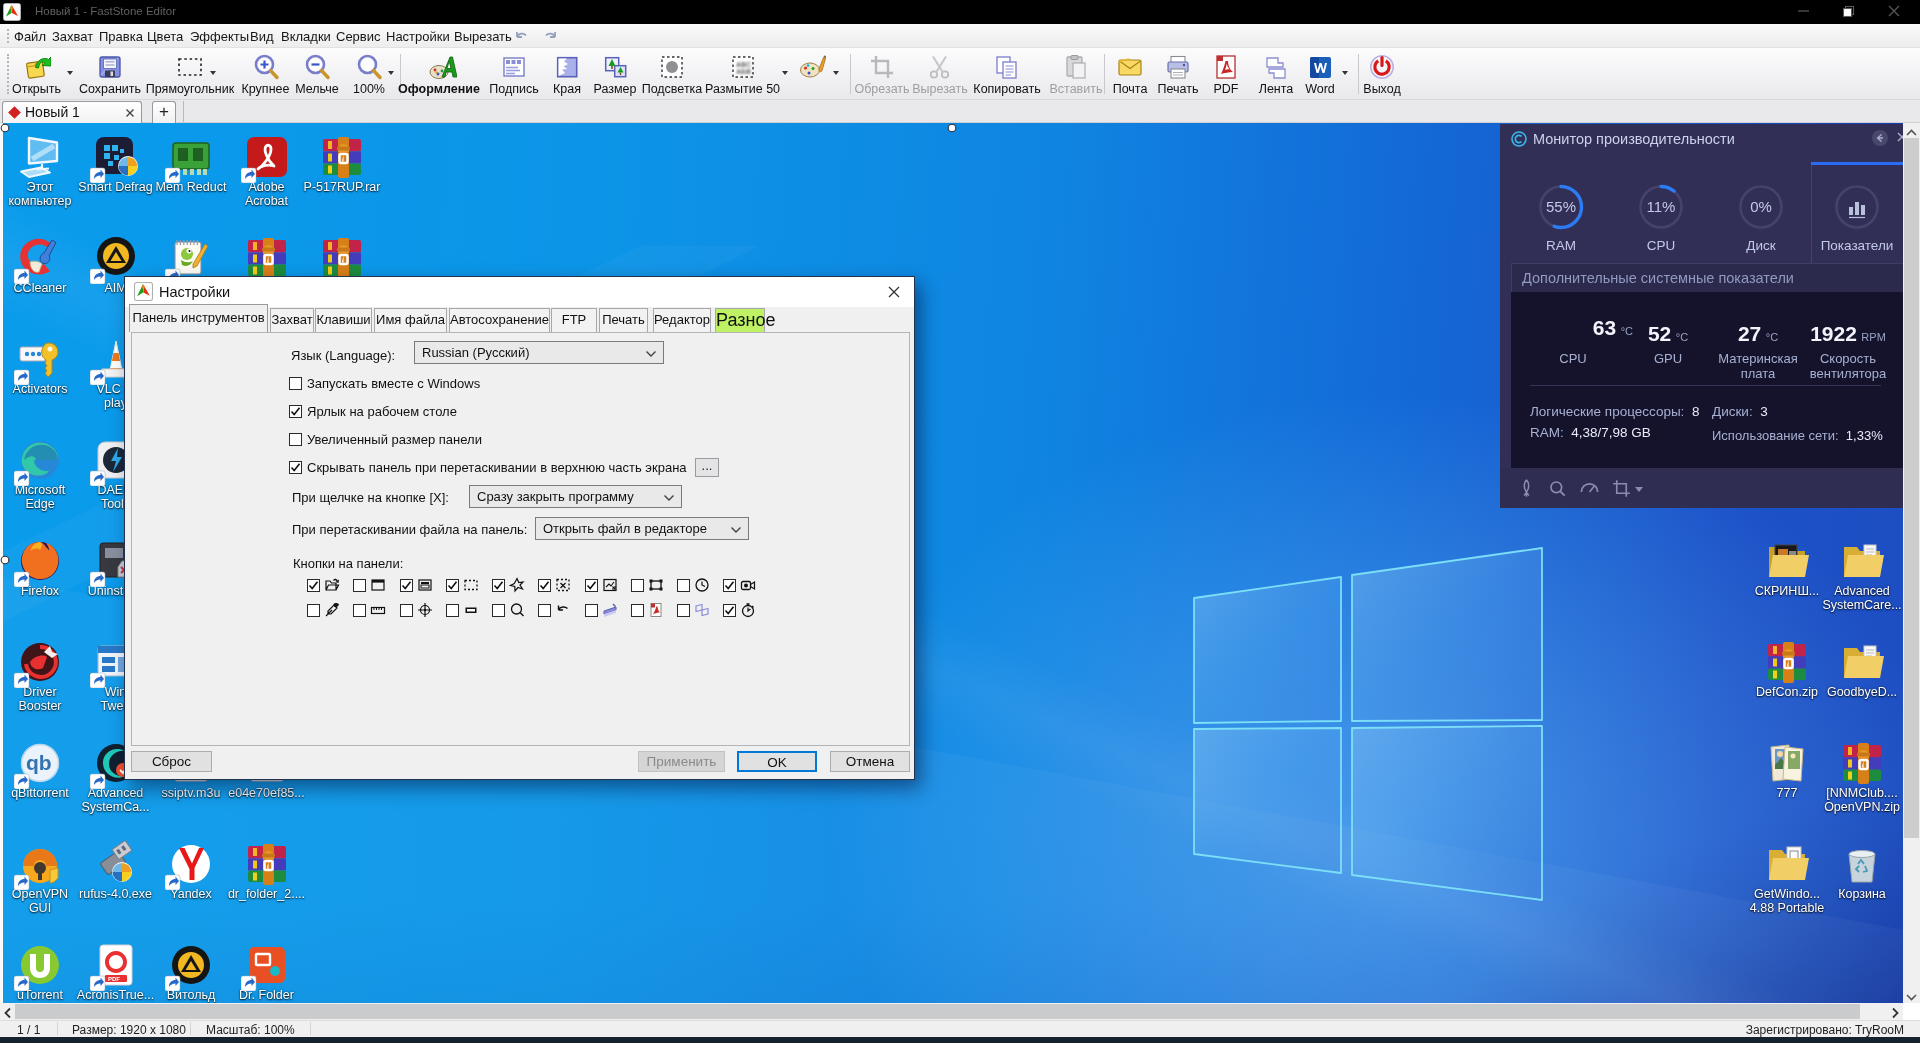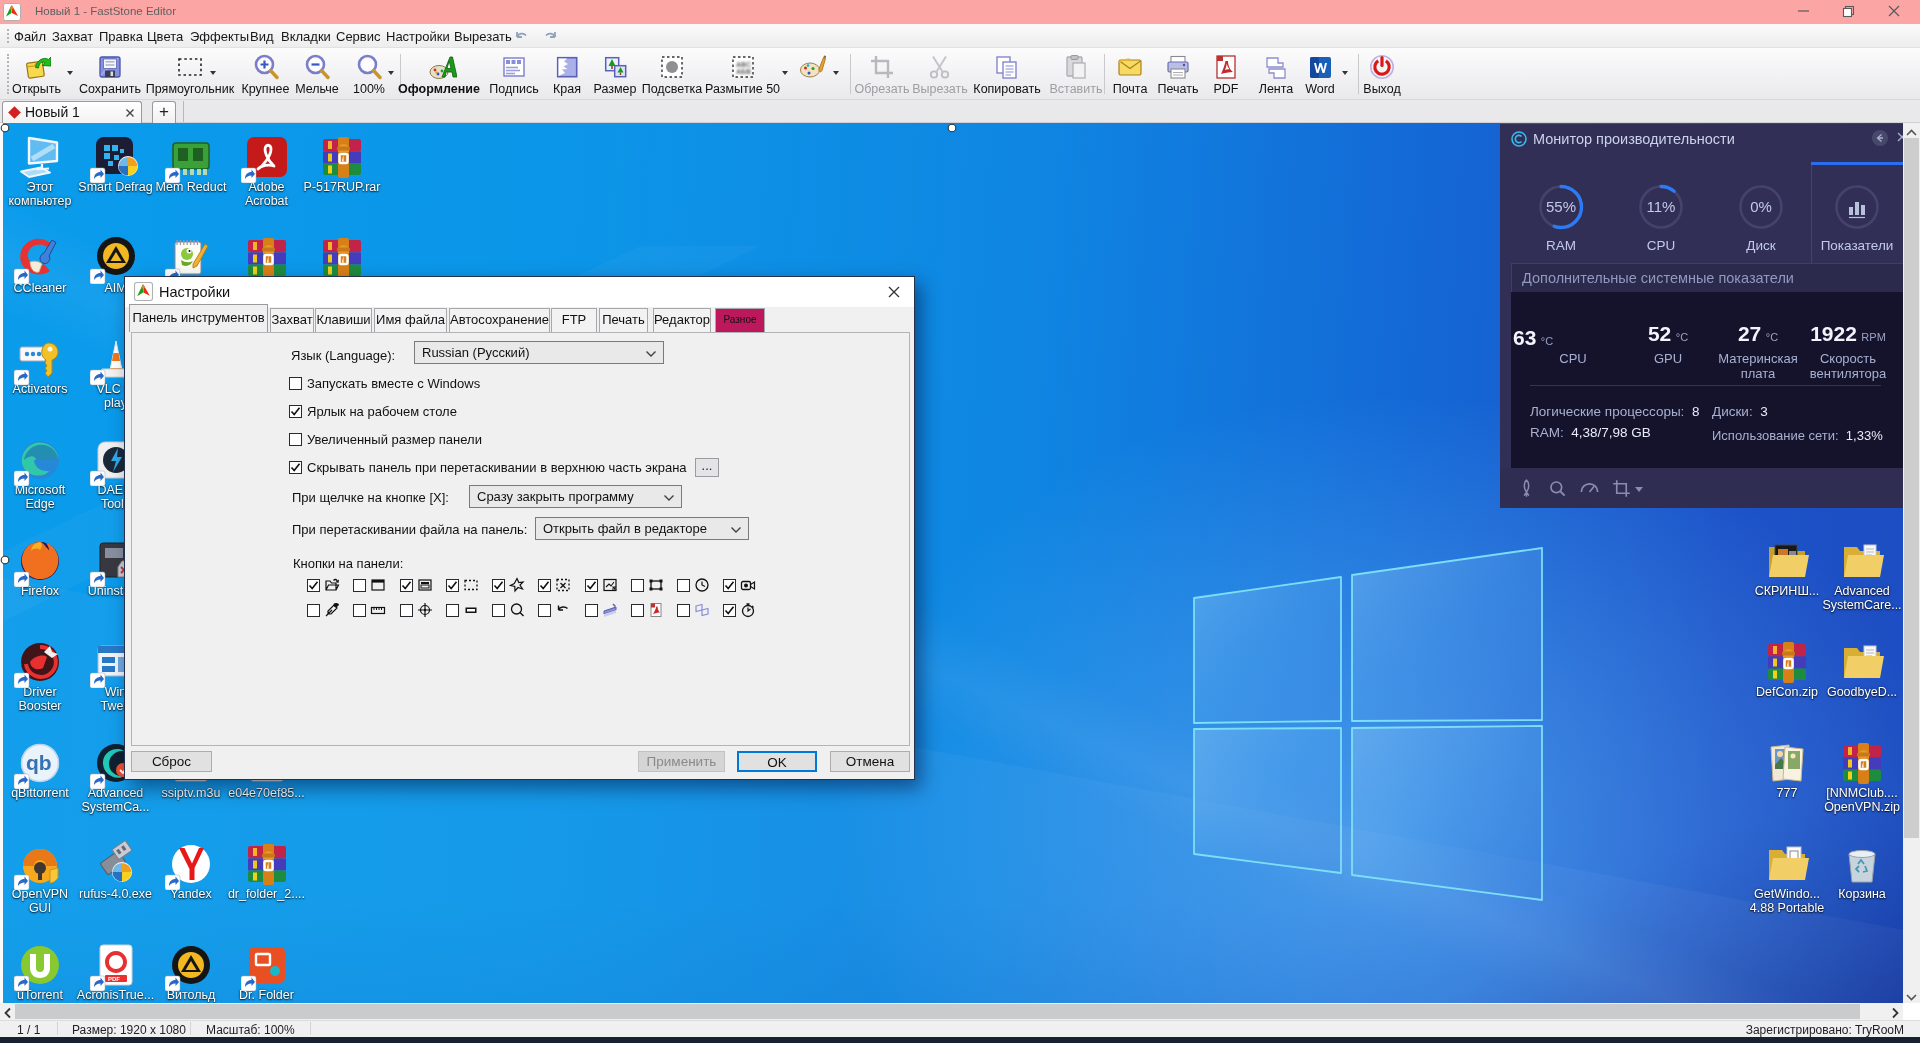--- a/index.html
+++ b/index.html
@@ -1,21 +1,21 @@
 <!DOCTYPE html>
 <html><head>
 <meta charset="utf-8">
 <style>
 * { margin:0; padding:0; box-sizing:border-box; }
 html,body { width:1920px; height:1043px; overflow:hidden; }
 body { font-family:"Liberation Sans", sans-serif; position:relative; background:#fff; }
 .abs { position:absolute; }
 
 
-#titlebar { left:0; top:0; width:1920px; height:24px; background:#fca5a5; }
+#titlebar { left:0; top:0; width:1920px; height:24px; background:#000000; }
 #titletext { left:35px; top:5px; font-size:11.5px; color:#606060; }
 #menubar { left:0; top:24px; width:1920px; height:24px;
   background:linear-gradient(#fafafa,#ededee); border-bottom:1px solid #e2e2e4; }
 .menuitem { top:5px; font-size:13px; color:#161616; }
 #toolbar { left:0; top:48px; width:1920px; height:52px;
   background:linear-gradient(#fcfcfd,#e9e9ec); border-bottom:1px solid #d8d8da; }
 .tlabel { top:34px; height:12px; font-size:12.5px; color:#111; text-align:center; white-space:nowrap; }
 .tlabel.dis { color:#9c9ea0; }
 .tsep { top:6px; width:1px; height:40px; background:#c9c9cc; }
 .tdrop { width:0; height:0; border-left:3.5px solid transparent; border-right:3.5px solid transparent; border-top:4px solid #333; }
@@ -1034,21 +1034,21 @@
               <rect x="19" y="27" width="4" height="8"></rect>
               <rect x="25" y="22" width="4" height="13"></rect>
               <rect x="31" y="25" width="4" height="10"></rect>
             </g>
  <line x1="19" y1="37.5" x2="35" y2="37.5" stroke="#b9c0dc" stroke-width="1.2"></line>
           </svg>
  <div class="abs" style="left:309px;top:114px;width:96px;text-align:center;font-size:13.5px;color:#c3c9e8;">Показатели</div>
           <div class="abs" style="left:11px;top:139px;width:394px;height:29px;background:#2b294c;border-top:1px solid #403e66;border-left:1px solid #403e66;"></div>
           <div class="abs" style="left:22px;top:146px;font-size:14.5px;color:#9299bf;">Дополнительные системные показатели</div>
           <div class="abs" style="left:11px;top:168px;width:394px;height:176px;background:#14132b;"></div>
-          <div class="abs" style="left:13px;top:202px;width:120px;text-align:left;color:#f2f4fc;">
+          <div class="abs" style="left:13px;top:192px;width:120px;text-align:right;color:#f2f4fc;">
    <span style="font-size:21px;font-weight:bold;">63</span> <span style="font-size:11px;color:#9aa2c4;">°C</span></div>
   <div class="abs" style="left:13px;top:227px;width:120px;text-align:center;font-size:13px;color:#a8b0d2;line-height:15px;">CPU</div>
           <div class="abs" style="left:108px;top:198px;width:120px;text-align:center;color:#f2f4fc;">
    <span style="font-size:21px;font-weight:bold;">52</span> <span style="font-size:11px;color:#9aa2c4;">°C</span></div>
   <div class="abs" style="left:108px;top:227px;width:120px;text-align:center;font-size:13px;color:#a8b0d2;line-height:15px;">GPU</div>
           <div class="abs" style="left:198px;top:198px;width:120px;text-align:center;color:#f2f4fc;">
    <span style="font-size:21px;font-weight:bold;">27</span> <span style="font-size:11px;color:#9aa2c4;">°C</span></div>
   <div class="abs" style="left:198px;top:227px;width:120px;text-align:center;font-size:13px;color:#a8b0d2;line-height:15px;">Материнская<br>плата</div>
           <div class="abs" style="left:288px;top:198px;width:120px;text-align:center;color:#f2f4fc;">
    <span style="font-size:21px;font-weight:bold;">1922</span> <span style="font-size:11px;color:#9aa2c4;">RPM</span></div>
@@ -1088,21 +1088,21 @@
             <path d="M1 1 L11 11 M11 1 L1 11" stroke="#333" stroke-width="1.3"></path>
           </svg>
           <div class="abs" style="left:4px;top:27px;width:139px;height:28px;background:#f0f0f0;border:1px solid #9a9a9e;border-bottom:none;z-index:3;font-size:13px;color:#111;text-align:center;line-height:26px;white-space:nowrap;">Панель инструментов</div>
           <div class="abs" style="left:145px;top:31px;width:44px;height:24px;background:#f2f2f2;border:1px solid #a8a8ac;border-bottom:none;z-index:2;font-size:13px;color:#111;text-align:center;line-height:22px;white-space:nowrap;">Захват</div>
           <div class="abs" style="left:190px;top:31px;width:57px;height:24px;background:#f2f2f2;border:1px solid #a8a8ac;border-bottom:none;z-index:2;font-size:13px;color:#111;text-align:center;line-height:22px;white-space:nowrap;">Клавиши</div>
           <div class="abs" style="left:249px;top:31px;width:73px;height:24px;background:#f2f2f2;border:1px solid #a8a8ac;border-bottom:none;z-index:2;font-size:13px;color:#111;text-align:center;line-height:22px;white-space:nowrap;">Имя файла</div>
           <div class="abs" style="left:324px;top:31px;width:101px;height:24px;background:#f2f2f2;border:1px solid #a8a8ac;border-bottom:none;z-index:2;font-size:13px;color:#111;text-align:center;line-height:22px;white-space:nowrap;">Автосохранение</div>
           <div class="abs" style="left:426px;top:31px;width:46px;height:24px;background:#f2f2f2;border:1px solid #a8a8ac;border-bottom:none;z-index:2;font-size:13px;color:#111;text-align:center;line-height:22px;white-space:nowrap;">FTP</div>
           <div class="abs" style="left:474px;top:31px;width:49px;height:24px;background:#f2f2f2;border:1px solid #a8a8ac;border-bottom:none;z-index:2;font-size:13px;color:#111;text-align:center;line-height:22px;white-space:nowrap;">Печать</div>
           <div class="abs" style="left:528px;top:31px;width:58px;height:24px;background:#f2f2f2;border:1px solid #a8a8ac;border-bottom:none;z-index:2;font-size:13px;color:#111;text-align:center;line-height:22px;white-space:nowrap;">Редактор</div>
-          <div class="abs" style="left:590px;top:31px;width:50px;height:24px;background:#be185d;border:1px solid #a8a8ac;border-bottom:none;z-index:2;font-size:10px;color:#111;text-align:center;line-height:22px;white-space:nowrap;">Разное</div>
+          <div class="abs" style="left:590px;top:31px;width:50px;height:24px;background:#bef264;border:1px solid #a8a8ac;border-bottom:none;z-index:2;font-size:18px;color:#111;text-align:center;line-height:22px;white-space:nowrap;">Разное</div>
           <div class="abs" style="left:6px;top:55px;width:779px;height:414px;background:#f0f0f0;border:1px solid #b4b4b8;z-index:1;"></div>
           <div class="abs" style="left:166px;top:71px;width:120px;font-size:13px;color:#111;z-index:4;">Язык (Language):</div>
           <div class="abs" style="left:289px;top:64px;width:250px;height:23px;background:#e9e9ea;border:1px solid #7a7a7e;z-index:4;">
   <div class="abs" style="left:7px;top:3px;font-size:13px;color:#111;">Russian (Русский)</div>
   <svg class="abs" style="left:230px;top:8px" width="12" height="8">
               <path d="M1.5 1.5 L6 6 L10.5 1.5" stroke="#404048" stroke-width="1.4" fill="none"></path>
             </svg>
           </div>
           <div class="abs" style="left:164px;top:100px;width:13px;height:13px;background:#fff;border:1px solid #2a2a2e;z-index:4;">
   </div>

